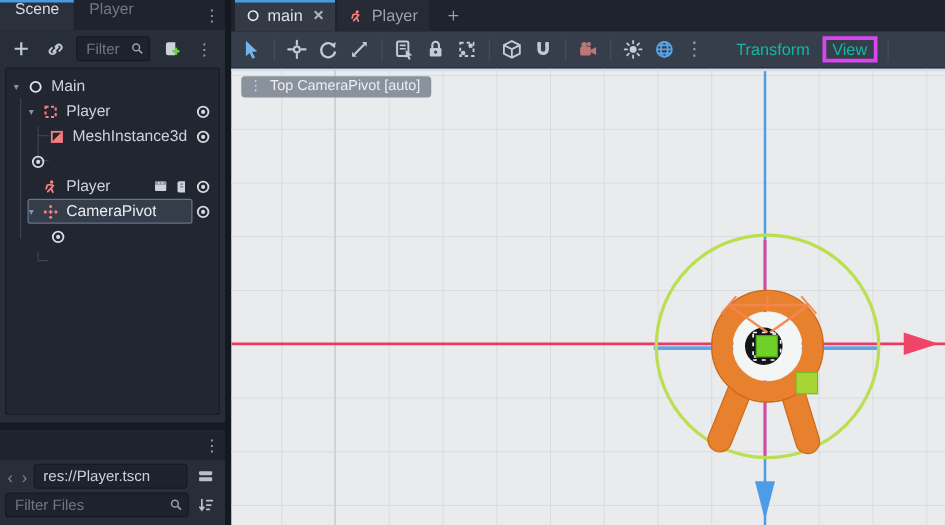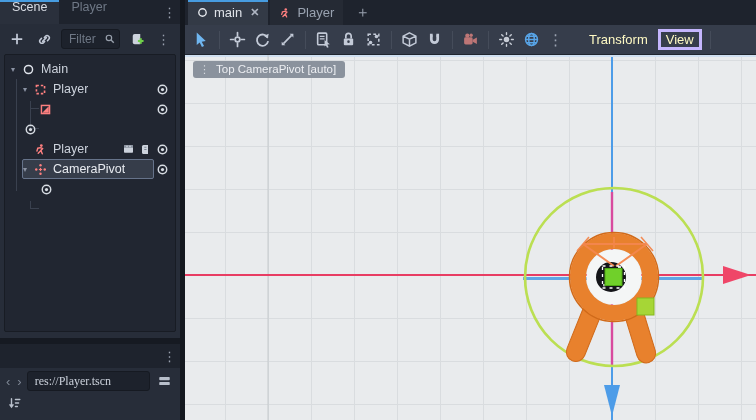--- a/index.html
+++ b/index.html
@@ -59,22 +59,22 @@
 
   .scene-tabbar { display:flex; align-items:stretch; height:25px; background:#1e232d; }
   .scene-tab { display:flex; align-items:center; gap:6px; padding:0 9px; position:relative; cursor:pointer; color:#99a2b0; background:#252a34; margin-right:2px; }
   .scene-tab.active { background:#333a46; color:#dfe3e9; }
   .scene-tab.active::before { content:""; position:absolute; left:0; right:0; top:0; height:2px; background:#479ce0; }
   .tab-close { color:#aeb5c2; font-size:11px; font-weight:bold; padding-left:2px; cursor:pointer; }
   .tab-add { color:#98a0ae; font-size:15px; padding:0 10px; align-self:center; cursor:pointer; }
 
   .toolbar { display:flex; align-items:center; height:30px; background:#363d4b; border-bottom:1px solid #20252e; padding:0 4px; }
   .tbtn { padding:2px 4px; border-radius:2px; cursor:pointer; display:flex; align-items:center; }
-  .menu-label { color:#fef9c3; font-size:13px; padding:2px 8px; cursor:pointer; }
-  .view-hl { border:3px solid #c4b5fd; padding:0 5px; margin-left:2px; }
+  .menu-label { color:#14b8a6; font-size:13px; padding:2px 8px; cursor:pointer; }
+  .view-hl { border:3px solid #d946ef; padding:0 5px; margin-left:2px; }
 
   .viewport { position:absolute; left:0; top:55px; width:571px; height:365px; background:#e9ebed;
     background-image:
       linear-gradient(to right, #d9dcdf 1px, transparent 1px),
       linear-gradient(to bottom, #d9dcdf 1px, transparent 1px);
     background-size:43px 43px; background-position:40px 5px; }
   .vp-topline { position:absolute; left:0; top:0; width:100%; height:2px; background:#cfdff0; }
   .vp-label { position:absolute; left:8px; top:6px; background:rgba(128,136,148,0.9); color:#eceef2;
     border-radius:3px; padding:2px 9px 3px 6px; font-size:11.5px; display:flex; align-items:center; gap:6px; }
   .vp-label .dots { color:#d6dae0; font-size:11px; padding:0; }
@@ -169,20 +169,21 @@
 
 
         <div class="trow ind2">
           <div class="row-main">
             <span class="nicon">
               <svg width="13" height="13" viewBox="0 0 16 16">
                   <rect x="3" y="3" width="10" height="10" stroke="#fc7f7f" stroke-width="1.8" fill="none"></rect>
                   <path d="M4 12 L12 4 L12 12 Z" fill="#fc7f7f"></path>
                 </svg>
             </span>
+            <span class="row-label">MeshInstance3d</span>
           </div>
           <span class="eyebtn">
             <svg width="13" height="13" viewBox="0 0 16 16">
                 <circle cx="8" cy="8" r="5.2" stroke="#d6dbe2" stroke-width="1.8" fill="none"></circle>
                 <circle cx="8" cy="8" r="2" fill="#d6dbe2"></circle>
               </svg>
           </span>
         </div>
 
         <div class="trow ind1">
@@ -265,30 +266,39 @@
 
     <div class="fs-dock">
       <div class="dock-tabbar">
         <span class="dots">⋮</span>
       </div>
       <div class="fs-body">
         <div class="fs-row">
           <span class="chev">‹</span>
           <span class="chev">›</span>
           <div class="inputwrap">
-            <input style="padding-right: 7px; font-family: Liberation Serif, serif;" value="res://Player.tscn">
+            <input style="padding-right: 7px;" value="res://Player.tscn">
           </div>
           <span class="icon tbtn">
             <svg width="15" height="14" viewBox="0 0 16 16" fill="#b8bfcb">
                 <rect x="2" y="3.4" width="12" height="3.6" rx="1"></rect>
                 <rect x="2" y="9" width="12" height="3.6" rx="1"></rect>
               </svg>
           </span>
         </div>
         <div class="fs-row">
+          <div class="inputwrap">
+            <input placeholder="Filter Files" style="">
+            <span class="icon mag">
+              <svg width="12" height="12" viewBox="0 0 16 16">
+                  <circle cx="6.6" cy="6.6" r="3.6" stroke="#98a0ac" stroke-width="1.6" fill="none"></circle>
+                  <path d="M9.4 9.4 L13 13" stroke="#98a0ac" stroke-width="1.8"></path>
+                </svg>
+            </span>
+          </div>
           <span class="icon tbtn">
             <svg width="14" height="14" viewBox="0 0 16 16" stroke="#b8bfcb" stroke-width="1.6" fill="none" stroke-linecap="round">
               <path d="M4 3 V12 M2.2 10 L4 12.5 L5.8 10"></path>
                 <path d="M8.5 4 h5 M8.5 8 h3.6 M8.5 12 h2.2"></path>
             </svg>
           </span>
         </div>
       </div>
     </div>
   </div>

